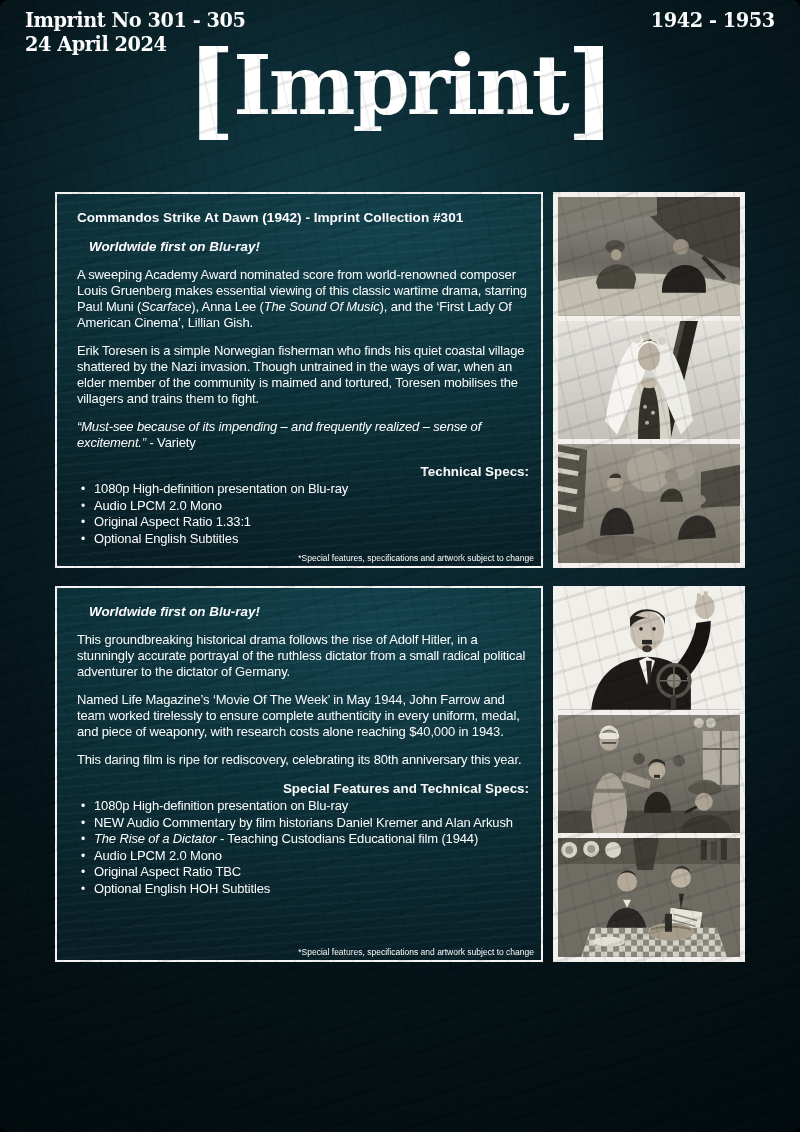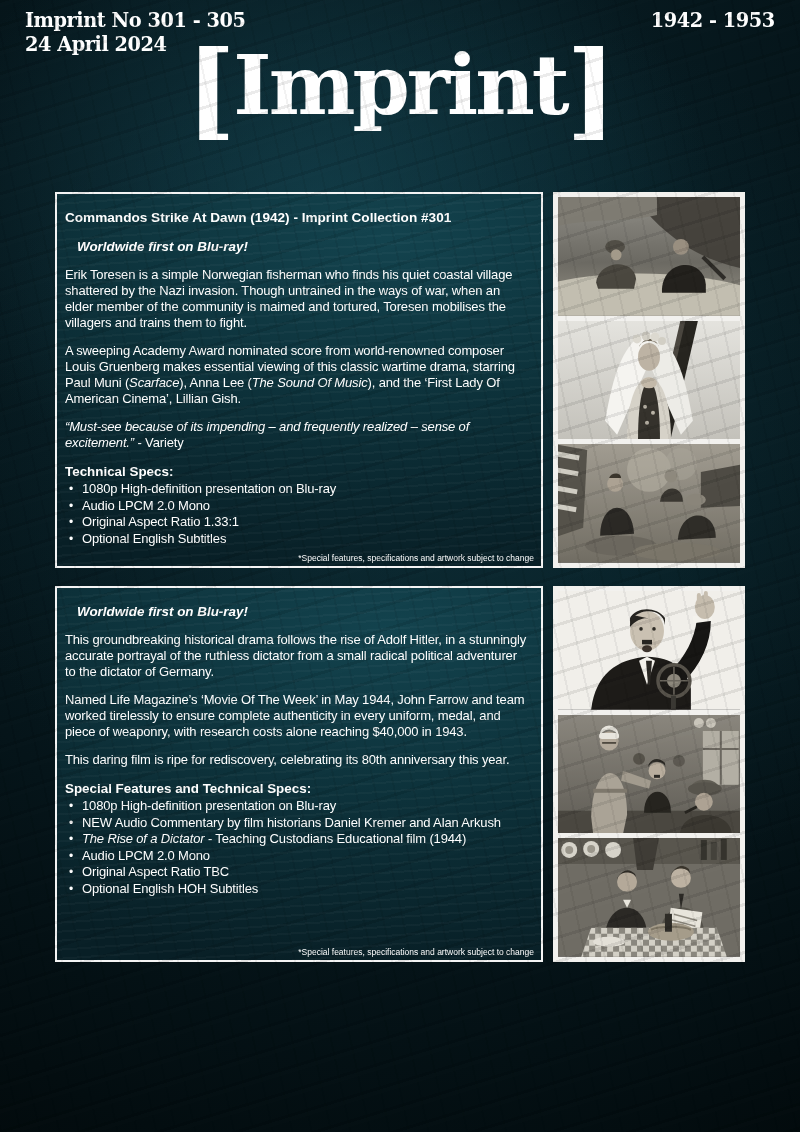--- a/index.html
+++ b/index.html
@@ -3,20 +3,21 @@
 <meta charset="utf-8">
 <style>
   html,body{margin:0;padding:0;background:#000;}
   .page{
     position:relative;width:800px;height:1132px;overflow:hidden;margin:0 auto;
     color:#fff;font-family:"Liberation Sans",sans-serif;
     background:
       radial-gradient(70% 40% at 40% 18%, rgba(24,78,92,.55), rgba(24,78,92,0) 70%),
       radial-gradient(85% 55% at 58% 42%, rgba(16,58,68,.45), rgba(16,58,68,0) 75%),
       radial-gradient(120% 95% at 50% 30%, #0a242c 0%, #051419 55%, #010607 100%);
+    border-radius: 8px;
   }
   .page::after{ 
     content:"";position:absolute;inset:0;pointer-events:none;
     background:
       repeating-linear-gradient(163deg, rgba(0,0,0,.16) 0 3px, rgba(255,255,255,.015) 3px 7px, rgba(0,0,0,0) 7px 23px),
       repeating-linear-gradient(78deg, rgba(0,0,0,.10) 0 2px, rgba(0,0,0,0) 2px 19px);
     mix-blend-mode:normal;opacity:.5;
   }
   .hdr-issue{position:absolute;left:25px;top:8px;font-family:"DejaVu Serif",serif;
     font-weight:bold;font-size:21px;line-height:24px;transform:scaleX(.92);transform-origin:left top;
@@ -25,29 +26,29 @@
     font-weight:bold;font-size:21px;line-height:24px;transform:scaleX(.92);transform-origin:right top;
     letter-spacing:-.5px;}
   .logo{position:absolute;left:0;right:0;top:28px;text-align:center;
     font-family:"DejaVu Serif",serif;font-weight:bold;color:#fff;white-space:nowrap;}
   .logo .word{font-size:82px;letter-spacing:-3px;}
   .logo .brk{font-size:104px;font-weight:bold;vertical-align:-12px;letter-spacing:-2px;}
   main{position:absolute;left:55px;top:192px;width:690px;}
   .row{display:flex;gap:10px;margin-bottom:18px;}
   .card{
     position:relative;width:488px;height:376px;box-sizing:border-box;
-    border:2px solid #f4f4f4;padding:15px 12px 8px 8px;
+    border:2px solid #f4f4f4;padding:15px 12px 8px 20px;
     background:
       repeating-linear-gradient(176deg, rgba(255,255,255,.028) 0 2px, rgba(0,0,0,0) 2px 9px),
       radial-gradient(130% 90% at 68% 12%, #13434e 0%, #0d323b 48%, #081f26 100%);
   }
   .card h2{margin:0 0 12px 0;font-size:13.6px;font-weight:bold;line-height:17px;}
   .tagline{margin:0 0 12px 12px;font-size:13.4px;font-weight:bold;font-style:italic;line-height:17px;}
   .para{margin:0 0 12px 0;font-size:13px;line-height:16px;letter-spacing:-.15px;}
-  .specs-h{margin:0 0 1px 0;font-size:13.4px;font-weight:bold;line-height:17px;}
+  .specs-h{margin:0 0 1px 0;font-size:13.4px;font-weight:bold;line-height:17px;text-align:right;}
   ul.specs{margin:0;padding:0;list-style:none;}
   ul.specs li{position:relative;padding-left:17px;font-size:13px;line-height:16.5px;letter-spacing:-.15px;}
   ul.specs li::before{content:"\2022";position:absolute;left:4px;top:0;font-size:12px;}
   .i{font-style:italic}.b{font-weight:normal}
   .footnote{position:absolute;right:7px;bottom:3px;font-size:8.5px;letter-spacing:0;color:#fff;text-align:center;}
   .stills{width:192px;height:376px;box-sizing:border-box;background:#f2f1ee;
     padding:5px;display:flex;flex-direction:column;gap:5px;}
   .still{flex:1;overflow:hidden;background:#777;}
   .still svg{display:block;width:100%;height:100%;}
 </style>
@@ -60,22 +61,22 @@
     <div>24 April 2024</div>
   </div>
   <div class="hdr-years">1942 - 1953</div>
   <div class="logo"><span class="brk">[</span><span class="word">Imprint</span><span class="brk">]</span></div>
   <main id="cards">
   <section class="row">
     <div class="card">
       <h2>Commandos Strike At Dawn (1942) - Imprint Collection #301</h2>
       <p class="tagline">Worldwide first on Blu-ray!</p>
       <div>
+            <p class="para"><span>A sweeping Academy Award nominated score from world-renowned composer Louis Gruenberg makes essential viewing of this classic wartime drama, starring Paul Muni (</span><span class="i">Scarface</span><span>), Anna Lee (</span><span class="i">The Sound Of Music</span><span>), and the ‘First Lady Of American Cinema’, Lillian Gish.</span></p>
             <p class="para"><span>Erik Toresen is a simple Norwegian fisherman who finds his quiet coastal village shattered by the Nazi invasion. Though untrained in the ways of war, when an elder member of the community is maimed and tortured, Toresen mobilises the villagers and trains them to fight.</span></p>
-            <p class="para"><span>A sweeping Academy Award nominated score from world-renowned composer Louis Gruenberg makes essential viewing of this classic wartime drama, starring Paul Muni (</span><span class="i">Scarface</span><span>), Anna Lee (</span><span class="i">The Sound Of Music</span><span>), and the ‘First Lady Of American Cinema’, Lillian Gish.</span></p>
             <p class="para"><span class="i">“Must-see because of its impending – and frequently realized – sense of excitement.”</span><span> - Variety</span></p>
           </div>
       <h3 class="specs-h">Technical Specs:</h3>
       <ul class="specs">
             <li><span>1080p High-definition presentation on Blu-ray</span></li>
             <li><span>Audio LPCM 2.0 Mono</span></li>
             <li><span>Original Aspect Ratio 1.33:1</span></li>
             <li><span>Optional English Subtitles</span></li>
           </ul>
       <div class="footnote">*Special features, specifications and artwork subject to change</div>

